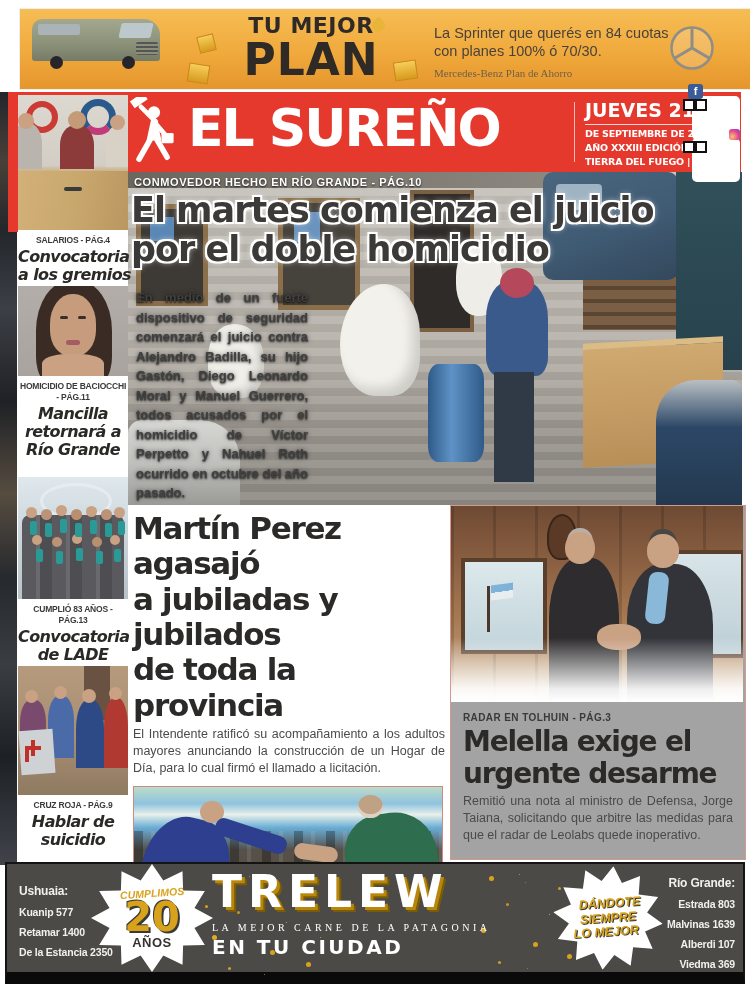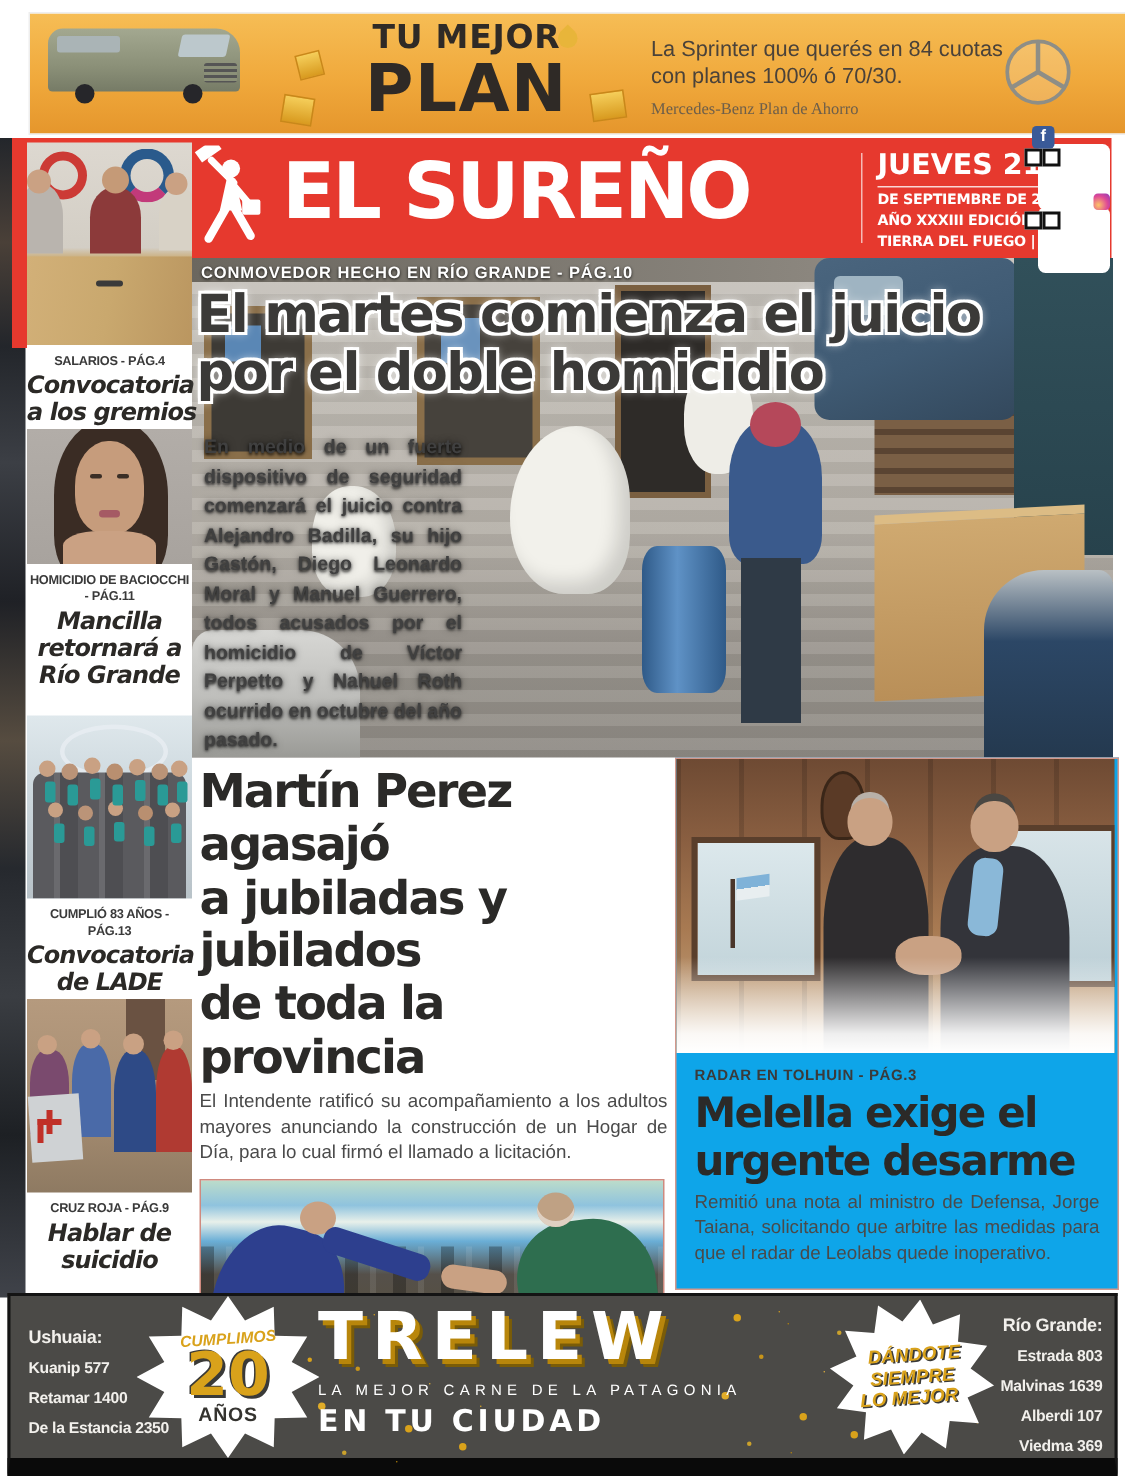--- a/index.html
+++ b/index.html
@@ -81,21 +81,21 @@
   .mid{left:133px;top:508px;width:312px;}
   .kicker{font-size:10px;font-weight:bold;color:#3a3a3a;letter-spacing:.4px;}
   .mid .headline{font-family:"DejaVu Sans",sans-serif;font-weight:bold;color:#2b2a28;
     font-size:31px;line-height:1.14;letter-spacing:-1.3px;margin-top:3px;}
   .deck{font-size:12.5px;color:#4a4a4a;line-height:1.35;text-align:justify;margin-top:3px;}
   .mid-photo{position:relative;margin-top:9px;width:308px;height:184px;border:1px solid #cf8a7f;
     overflow:hidden;background:linear-gradient(180deg,#bcdcca 0%,#8fc3de 9%,#e8f0ea 15%,
       #6aaed6 22%,#55504a 34%,#57503f 52%,#443f38 68%,#6a6258 100%);}
 
   
-  .right{left:450px;top:505px;width:294px;height:353px;border:1px solid #d4988c;background:#0ea5e9;}
+  .right{left:450px;top:505px;width:294px;height:353px;border:1px solid #d4988c;background:#a3a3a3;}
   .right-photo{position:relative;width:292px;height:196px;overflow:hidden;margin:0;
     background:linear-gradient(180deg,#6e4a33 0%,#8a5f41 28%,#a87a52 58%,#cdb08a 100%);}
   .right-inner{padding:10px 12px 0 12px;}
   .right .headline{font-family:"DejaVu Sans",sans-serif;font-weight:bold;color:#2b2a28;
     font-size:28px;line-height:1.14;letter-spacing:-1.2px;margin-top:3px;}
 
   
   .bottom-ad{left:5px;top:862px;width:736px;height:108px;background:#4b4a47;
     border:2px solid #141414;border-bottom:12px solid #0a0a0a;overflow:visible;}
   .addr{position:absolute;color:#f2f0ec;font-weight:bold;font-size:10.5px;letter-spacing:-.2px;}
@@ -111,21 +111,21 @@
   .star-l .c1{font-size:10.5px;font-weight:bold;font-style:italic;color:#d9a21b;transform:rotate(-4deg);}
   .star-l .c2{font-family:"DejaVu Sans",sans-serif;font-size:40px;font-weight:bold;color:#d9a21b;
     line-height:.9;text-shadow:2px 2px 0 #3a3a38,-1px -1px 0 #3a3a38;}
   .star-l .c3{font-size:13px;font-weight:bold;color:#34332f;letter-spacing:.5px;}
   .star-r{left:546px;top:2px;width:110px;height:104px;transform:rotate(6deg);}
   .star-r .ln{font-size:12.5px;font-weight:bold;font-style:italic;color:#d9a21b;line-height:1.15;
     transform:rotate(-10deg);text-shadow:1px 1px 0 #3a3a38;}
   .trelew{position:absolute;left:205px;top:6px;width:335px;text-align:left;color:#fff;}
   .trelew .brand{font-family:"DejaVu Sans",sans-serif;font-weight:bold;font-size:44px;
     letter-spacing:6px;line-height:1;text-shadow:3px 3px 0 #b8860b,5px 5px 0 #7a5c08;}
-  .trelew .tg1{font-size:10px;letter-spacing:3.5px;margin-top:8px;white-space:nowrap;}
+  .trelew .tg1{font-size:10px;letter-spacing:3.5px;margin-top:8px;white-space:nowrap;font-family:Liberation Serif, serif;}
   .trelew .tg2{font-family:"DejaVu Sans",sans-serif;font-weight:bold;font-size:20px;
     letter-spacing:2.5px;margin-top:2px;}
   .confetti{position:absolute;width:5px;height:5px;border-radius:50%;background:#d9a21b;}
   #cfl{left:215px;top:16px;box-shadow:14px 30px 0 -1px #c8951a,-10px 55px 0 #e0ac28,
     30px 6px 0 -2px #b8860b,48px 70px 0 #d9a21b,5px 86px 0 -1px #caa12c,62px 40px 0 -2px #e8b53a,
     25px -6px 0 -2px #d9a21b,72px 12px 0 -1px #caa12c,40px 92px 0 -2px #b8860b,84px 82px 0 #d9a21b,
     -18px 24px 0 -1px #d9a21b,96px 55px 0 -2px #e0ac28;}
   #cfr{left:482px;top:12px;box-shadow:16px 26px 0 -1px #c8951a,-8px 52px 0 #e0ac28,
     34px 4px 0 -2px #b8860b,44px 66px 0 #d9a21b,8px 84px 0 -1px #caa12c,58px 36px 0 -2px #e8b53a,
     28px -4px 0 -2px #d9a21b,68px 10px 0 -1px #caa12c,36px 90px 0 -2px #b8860b,78px 78px 0 #d9a21b,

